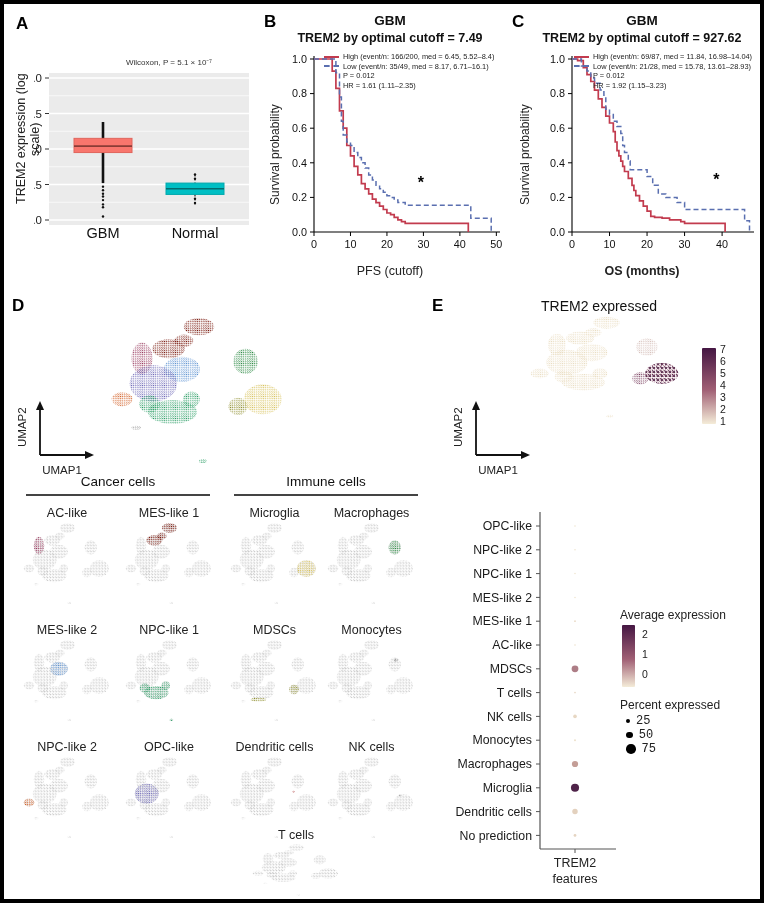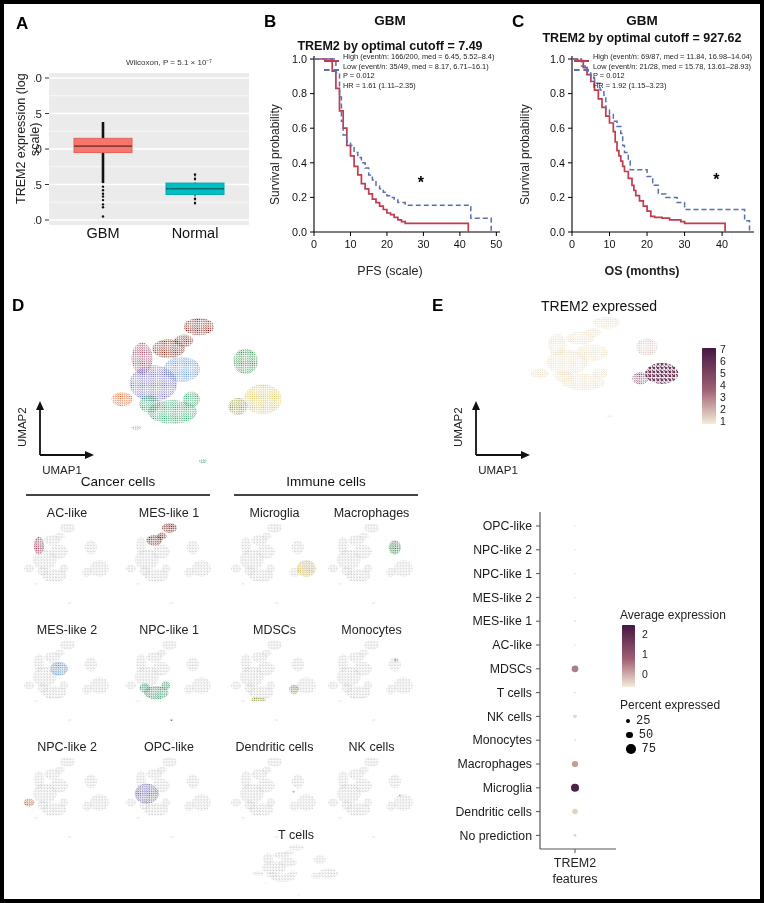--- a/index.html
+++ b/index.html
@@ -5,21 +5,21 @@
   html,body{margin:0;padding:0;background:#fff;}
   body{width:764px;height:903px;position:relative;font-family:"Liberation Sans",sans-serif;}
   .frame{position:absolute;inset:0;border:4px solid #000;background:#fff;}
   .panel{position:absolute;}
   .plabel{position:absolute;font-size:17px;font-weight:700;color:#000;}
   .ptitle{position:absolute;text-align:center;color:#111;}
   .vlabel{position:absolute;writing-mode:vertical-rl;transform:rotate(180deg);text-align:center;color:#222;}
   .xlabel{position:absolute;text-align:center;color:#222;font-size:12.5px;}
   svg{position:absolute;display:block;}
   .km-legend{position:absolute;font-size:7.4px;line-height:1.3;color:#222;white-space:nowrap;}
-  .km-legend .row{display:flex;align-items:flex-end;}
+  .km-legend .row{display:flex;align-items:center;}
   .sw{display:inline-block;width:15px;height:0;margin-right:4px;flex:0 0 15px;}
   .sw.high{border-top:2px solid #c23b4e;}
   .sw.low{border-top:2px dashed #5a6fb0;}
   .km-legend .pad{margin-left:19px;}
   .group-h{position:absolute;font-size:13.5px;color:#111;text-align:center;}
   .group-u{position:absolute;height:2px;background:#444;}
   .grid2{position:absolute;display:grid;grid-row-gap:14px;}
   .mini{text-align:center;}
   .mini .mlab{font-size:12.5px;color:#222;margin-bottom:1px;}
   .mini svg{position:relative;margin:0 auto;}
@@ -82,21 +82,21 @@
         <circle cx="161" cy="132.56" r="1.2" fill="#111"></circle>
         <rect x="132" y="141.07999999999998" width="58" height="11.360000000000014" fill="#00bfc4" stroke="#00a8ad" stroke-width="1"></rect>
         <line x1="132" y1="146.76" x2="190" y2="146.76" stroke="#046b6e" stroke-width="1.6"></line>
         <text x="161" y="196" text-anchor="middle" font-size="14.5" fill="#111">Normal</text>
       </svg>
   </div>
 
   <div class="panel" id="panel-b" style="left:256px;top:8px;width:250px;height:278px;">
     <div class="plabel" style="left:4px;top:0px;">B</div>
     <div class="ptitle" style="left:30px;top:1px;width:200px;font-size:13.5px;font-weight:700;">GBM</div>
-    <div class="ptitle" style="left:10px;top:19px;width:240px;font-size:12.5px;font-weight:700;margin-top:8px;">TREM2 by optimal cutoff = 7.49</div>
+    <div class="ptitle" style="left:10px;top:19px;width:240px;font-size:12.5px;font-weight:700;">TREM2 by optimal cutoff = 7.49</div>
     <div class="vlabel" style="left:8px;top:78px;height:130px;font-size:12px;">Survival probability</div>
     <svg id="svg-b" width="244" height="212" style="left:4px;top:36px;">
         <line x1="50" y1="8" x2="50" y2="184" stroke="#000" stroke-width="1.1"></line>
         <line x1="50" y1="184" x2="236" y2="184" stroke="#000" stroke-width="1.1"></line>
         <line x1="46" y1="11" x2="50" y2="11" stroke="#000" stroke-width="1"></line>
         <text x="43" y="14.8" text-anchor="end" font-size="10.8" fill="#111">1.0</text>
         <line x1="46" y1="45.599999999999994" x2="50" y2="45.599999999999994" stroke="#000" stroke-width="1"></line>
         <text x="43" y="49.39999999999999" text-anchor="end" font-size="10.8" fill="#111">0.8</text>
         <line x1="46" y1="80.2" x2="50" y2="80.2" stroke="#000" stroke-width="1"></line>
         <text x="43" y="84" text-anchor="end" font-size="10.8" fill="#111">0.6</text>
@@ -127,21 +127,21 @@
           <span class="sw high"></span>
           <span>High (event/n: 166/200, med = 6.45, 5.52–8.4)</span>
         </div>
       <div class="row">
           <span class="sw low"></span>
           <span>Low (event/n: 35/49, med = 8.17, 6.71–16.1)</span>
         </div>
       <div class="row pad">P = 0.012</div>
       <div class="row pad">HR = 1.61 (1.11–2.35)</div>
     </div>
-    <div class="xlabel" style="left:40px;top:252px;width:180px;">PFS (scale)</div>
+    <div class="xlabel" style="left:40px;top:252px;width:180px;">PFS (cutoff)</div>
   </div>
 
   <div class="panel" id="panel-c" style="left:504px;top:8px;width:254px;height:278px;">
     <div class="plabel" style="left:4px;top:0px;">C</div>
     <div class="ptitle" style="left:34px;top:1px;width:200px;font-size:13.5px;font-weight:700;">GBM</div>
     <div class="ptitle" style="left:14px;top:19px;width:240px;font-size:12.5px;font-weight:700;">TREM2 by optimal cutoff = 927.62</div>
     <div class="vlabel" style="left:10px;top:78px;height:130px;font-size:12px;">Survival probability</div>
     <svg id="svg-c" width="246" height="212" style="left:6px;top:36px;">
         <line x1="58" y1="8" x2="58" y2="184" stroke="#000" stroke-width="1.1"></line>
         <line x1="58" y1="184" x2="240" y2="184" stroke="#000" stroke-width="1.1"></line>

